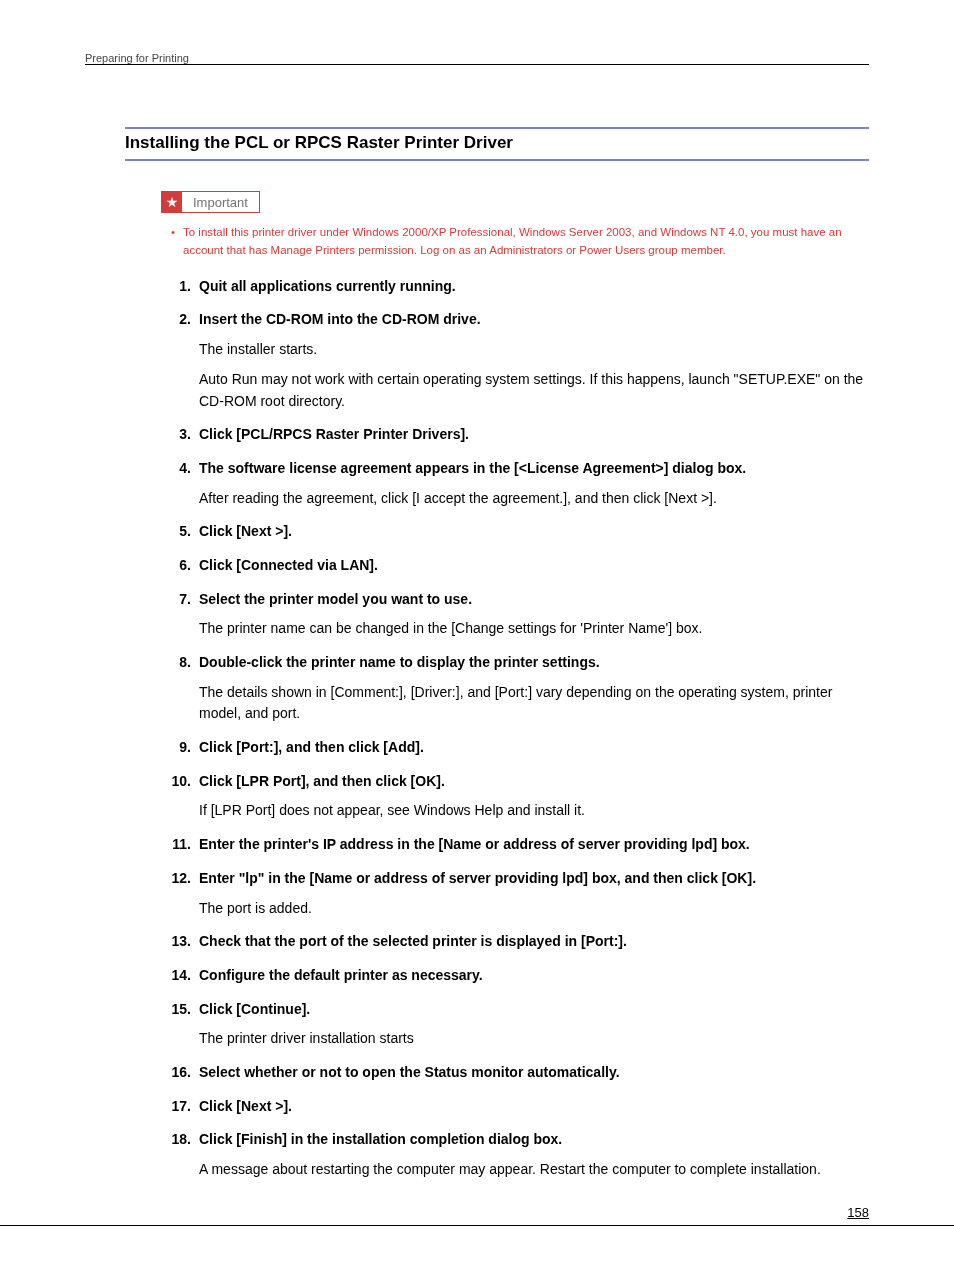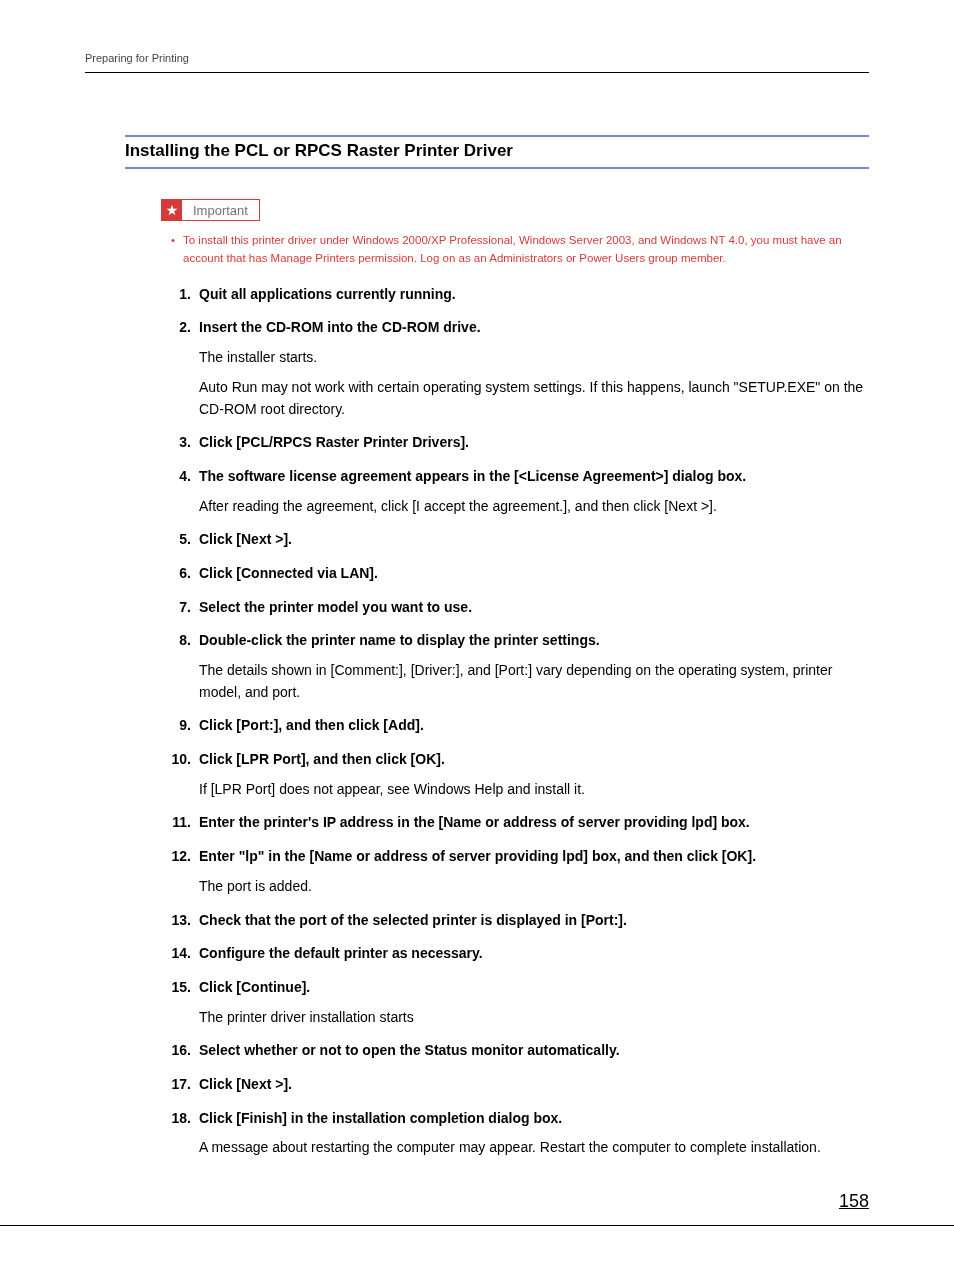--- a/index.html
+++ b/index.html
@@ -10,21 +10,20 @@
     font-family: Arial, Helvetica, sans-serif;
     color: #000;
     position: relative;
   }
   .page {
     padding: 52px 85px 40px 85px;
   }
   .running-head {
     font-size: 11px;
     color: #444;
-    padding-bottom: 8px;
     border-bottom: 1px solid #000;
     margin-bottom: 62px;
   }
   .title-block {
     border-top: 2px solid #7b84c7;
     border-bottom: 2px solid #7b84c7;
     padding: 6px 0 10px 0;
     margin: 0 0 40px 76px;
   }
   .title-block h1 {
@@ -105,22 +104,22 @@
     display: block;
     margin-top: 8px;
     font-weight: normal;
   }
   ol.steps > li .step-body + .step-body {
     margin-top: 8px;
   }
   .page-number {
     position: absolute;
     right: 85px;
-    bottom: 58px;
-    font-size: 18px;
+    bottom: 50px;
+    font-size: 13px;
     text-decoration: underline;
   }
   .footer-rule {
     position: absolute;
     left: 0;
     right: 0;
     bottom: 44px;
     border-top: 1px solid #000;
   }
 </style>
@@ -159,20 +158,21 @@
         <span class="step-body">After reading the agreement, click [I accept the agreement.], and then click [Next &gt;].</span>
       </li>
       <li>
         <span class="step-title">Click [Next &gt;].</span>
       </li>
       <li>
         <span class="step-title">Click [Connected via LAN].</span>
       </li>
       <li>
         <span class="step-title">Select the printer model you want to use.</span>
+        <span class="step-body">The printer name can be changed in the [Change settings for 'Printer Name'] box.</span>
       </li>
       <li>
         <span class="step-title">Double-click the printer name to display the printer settings.</span>
         <span class="step-body">The details shown in [Comment:], [Driver:], and [Port:] vary depending on the operating system, printer model, and port.</span>
       </li>
       <li>
         <span class="step-title">Click [Port:], and then click [Add].</span>
       </li>
       <li>
         <span class="step-title">Click [LPR Port], and then click [OK].</span>

